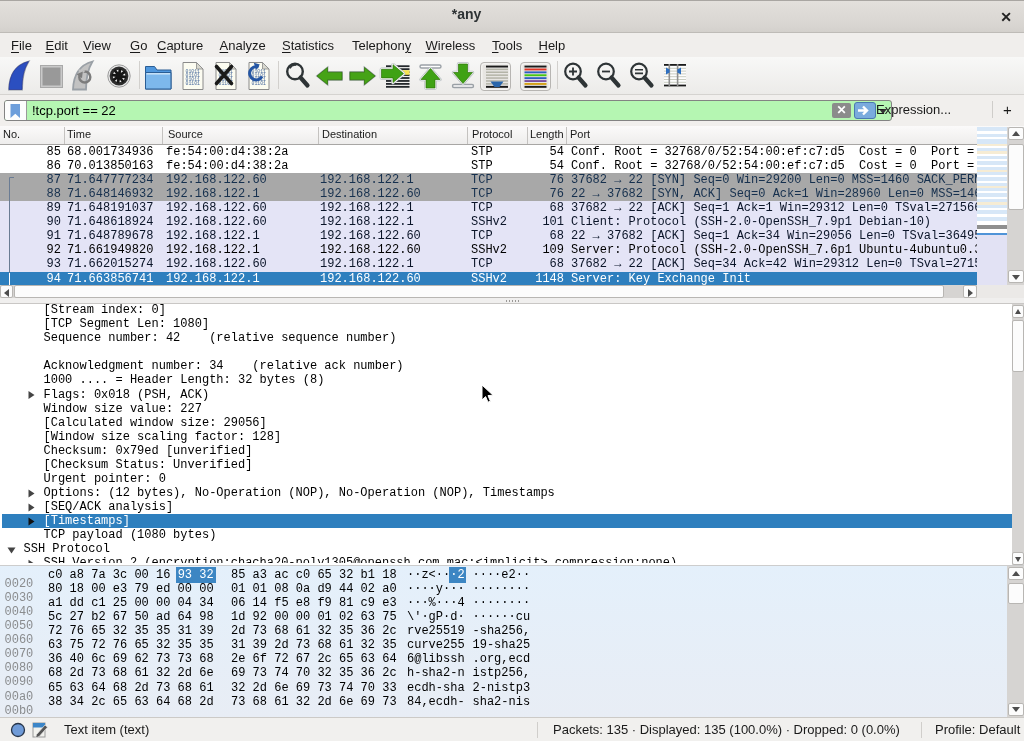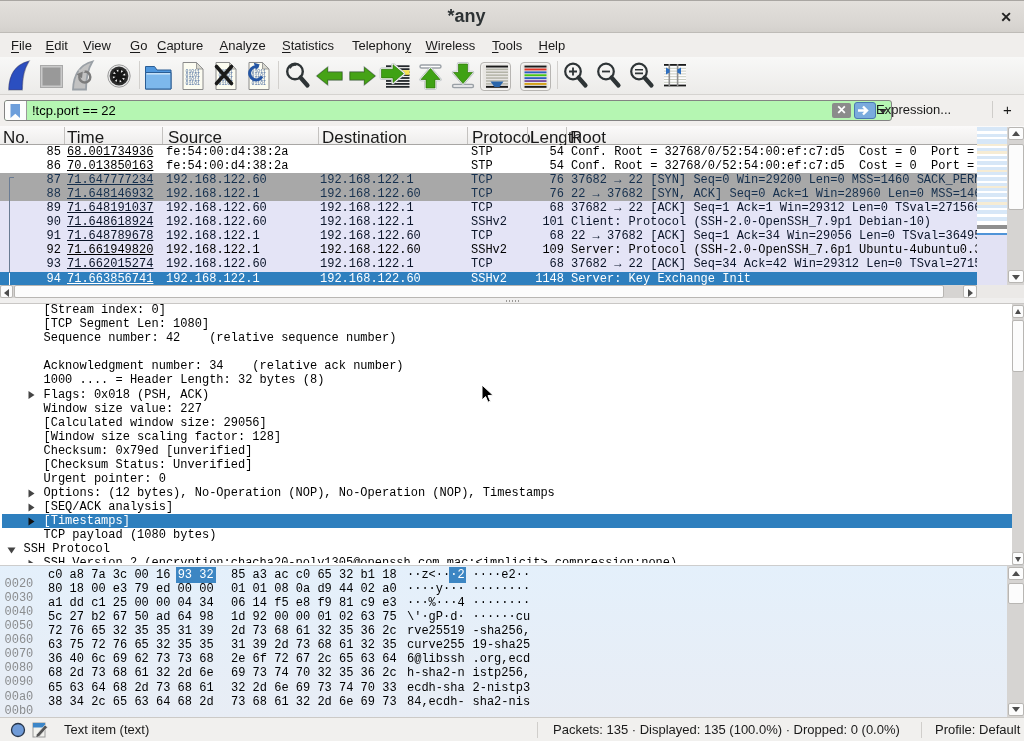--- a/index.html
+++ b/index.html
@@ -3,21 +3,21 @@
 <meta charset="utf-8">
 <style>
 html,body{margin:0;padding:0;}
 body{width:1024px;height:741px;position:relative;overflow:hidden;
   font-family:"Liberation Sans",sans-serif;background:#f1efed;}
 .abs{position:absolute;}
 
 #titlebar{left:0;top:0;width:1024px;height:33px;
   background:linear-gradient(#e3e0dc,#d8d5d1 80%,#d3d0cc);
   border-top:1px solid #a9a6a2;border-bottom:1px solid #bebbb7;box-sizing:border-box;}
-#title{left:0;top:6px;width:933px;text-align:center;font-size:18px;font-weight:bold;color:#2d3234;}
+#title{left:0;top:6px;width:933px;text-align:center;font-size:14px;font-weight:bold;color:#2d3234;}
 #closex{right:12px;top:9px;font-size:14px;color:#222;font-weight:bold;}
 
 #menubar{left:0;top:33px;width:1024px;height:24px;background:#f0eeec;font-size:13px;color:#1a1a1a;}
 #menubar span{position:absolute;top:5px;}
 #menubar u{text-decoration:underline;text-underline-offset:2px;}
 
 #toolbar{left:0;top:57px;width:1024px;height:38px;background:linear-gradient(#f8f8f7,#ecebe9);
   border-bottom:1px solid #d5d3d0;box-sizing:border-box;}
 .tsep{position:absolute;top:4px;width:1px;height:28px;background:#d2d0cd;}
 .tbtn{position:absolute;top:4.5px;width:31px;height:29.5px;border-radius:4px;
@@ -35,28 +35,28 @@
 #fapply{left:849px;top:1px;width:22px;height:17px;background:#7aabdd;border:1px solid #4a7ab0;
   border-radius:3px;box-sizing:border-box;}
 #fcaret{left:879px;top:13px;width:0;height:0;border-left:4px solid transparent;
   border-right:4px solid transparent;border-top:5px solid #333;}
 #fexpr{left:876px;top:6px;font-size:13px;color:#1a1a1a;}
 #fsep{left:992px;top:5px;width:1px;height:17px;background:#cfcdca;}
 #fplus{left:1003px;top:5px;font-size:15px;color:#1a1a1a;}
 
 #plist{left:0;top:126px;width:1024px;height:173px;background:#fff;}
 #phead{left:0;top:0;width:1024px;height:19px;background:linear-gradient(#fbfafa,#eeedec);
-  border-bottom:1px solid #a8a6a4;box-sizing:border-box;font-size:17px;color:#1a1a1a;}
+  border-bottom:1px solid #a8a6a4;box-sizing:border-box;font-size:11px;color:#1a1a1a;}
 #phead span{position:absolute;top:2px;}
 .hsep{position:absolute;top:1px;width:1px;height:17px;background:#c4c2c0;}
 .prow{position:absolute;left:0;width:977px;height:14.06px;font-family:"Liberation Mono",monospace;
   font-size:12px;white-space:pre;overflow:hidden;}
 .prow span{position:absolute;top:0px;line-height:14px;}
 .c-no{left:0;width:61px;text-align:right;}
-.c-t{left:67px;text-decoration:underline;}.c-s{left:166px;}.c-d{left:320px;}.c-p{left:471px;}
+.c-t{left:67px;}.c-s{left:166px;}.c-d{left:320px;}.c-p{left:471px;}
 .c-l{left:500px;width:64px;text-align:right;}.c-i{left:571px;width:406px;overflow:hidden;}
 
 .sbtn{position:absolute;background:#fcfcfc;border:1px solid #b8b6b3;box-sizing:border-box;border-radius:2px;}
 .arr{position:absolute;width:0;height:0;}
 
 #dpane{left:0;top:304px;width:1024px;height:262px;background:#fff;overflow:hidden;}
 .dline{position:absolute;font-family:"Liberation Mono",monospace;font-size:12px;color:#000;
   white-space:pre;line-height:14px;}
 
 #hpane{left:0;top:566px;width:1024px;height:151px;background:linear-gradient(#e4f0fb,#e8edf5);overflow:hidden;}
@@ -225,21 +225,21 @@
 </div>
 
 <div class="abs" id="plist">
 <div class="abs" id="phead">
   <span style="left:3px">No.</span>
   <span style="left:67px">Time</span>
   <span style="left:168px">Source</span>
   <span style="left:322px">Destination</span>
   <span style="left:472px">Protocol</span>
   <span style="left:530px">Length</span>
-  <span style="left:570px">Root</span>
+  <span style="left:570px">Port</span>
   <div class="hsep" style="left:64px"></div>
   <div class="hsep" style="left:162px"></div>
   <div class="hsep" style="left:318px"></div>
   <div class="hsep" style="left:467px"></div>
   <div class="hsep" style="left:527px"></div>
   <div class="hsep" style="left:566px"></div>
 </div>
 <div id="prows" style="position:absolute;left:0;top:19px;color:#000;">
 <div class="prow" style="top:0px;background:#fff">
  <span class="c-no">85</span><span class="c-t">68.001734936</span><span class="c-s">fe:54:00:d4:38:2a</span><span class="c-p">STP</span><span class="c-l">54</span><span class="c-i">Conf. Root = 32768/0/52:54:00:ef:c7:d5  Cost = 0  Port = </span>

